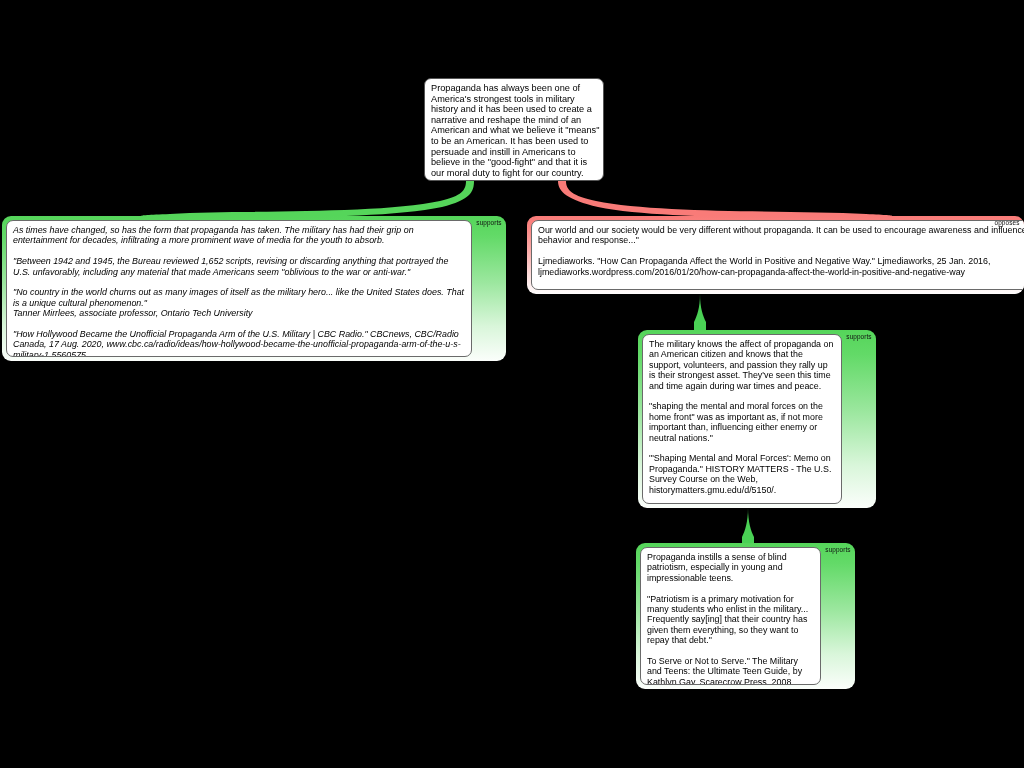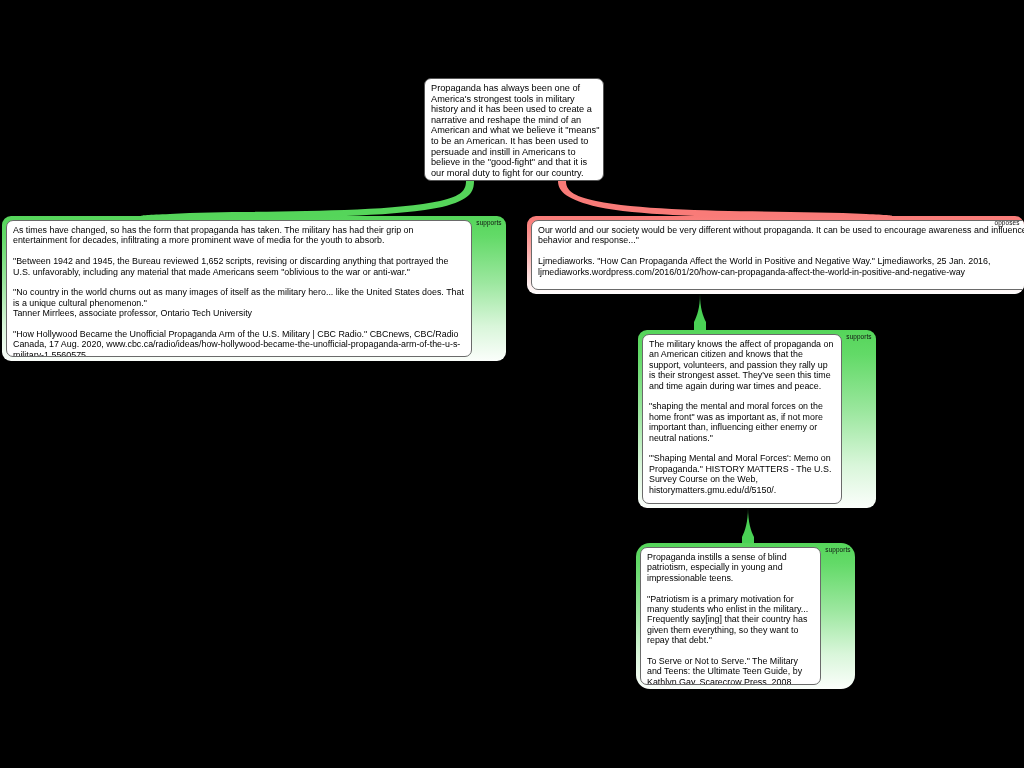--- a/index.html
+++ b/index.html
@@ -93,32 +93,32 @@
     line-height: 8px;
     color: #111111;
     letter-spacing: 0.1px;
     text-align: center;
   }
 
   
   #node-root        { left: 424px; top: 78px;  width: 180px; height: 103px; }
 
   #node-media       { left: 2px;   top: 216px; width: 504px; height: 145px; }
-  #node-media .claim-inner { width: 466px; }
+  #node-media .claim-inner { width: 466px; font-style: italic; }
   #node-media .band-label  { left: 470px; width: 34px; }
 
   #node-society     { left: 527px; top: 216px; width: 497px; height: 78px; }
   #node-society .claim-inner { width: 532px; }
   #node-society .band-label  { left: 463px; width: 34px; }
 
   #node-military    { left: 638px; top: 330px; width: 238px; height: 178px; padding-left: 12px; }
   #node-military .claim-inner { width: 200px; }
   #node-military .band-label  { left: 204px; width: 34px; }
 
-  #node-patriotism  { left: 636px; top: 543px; width: 219px; height: 146px; border-radius: 14px; }
+  #node-patriotism  { left: 636px; top: 543px; width: 219px; height: 146px; }
   #node-patriotism .claim-inner { width: 181px; }
   #node-patriotism .band-label  { left: 185px; width: 34px; }
 </style>
 </head>
 <body>
 
 <div id="canvas">
 
   <svg id="edges" viewBox="0 0 1024 768" width="1024" height="768">
 

